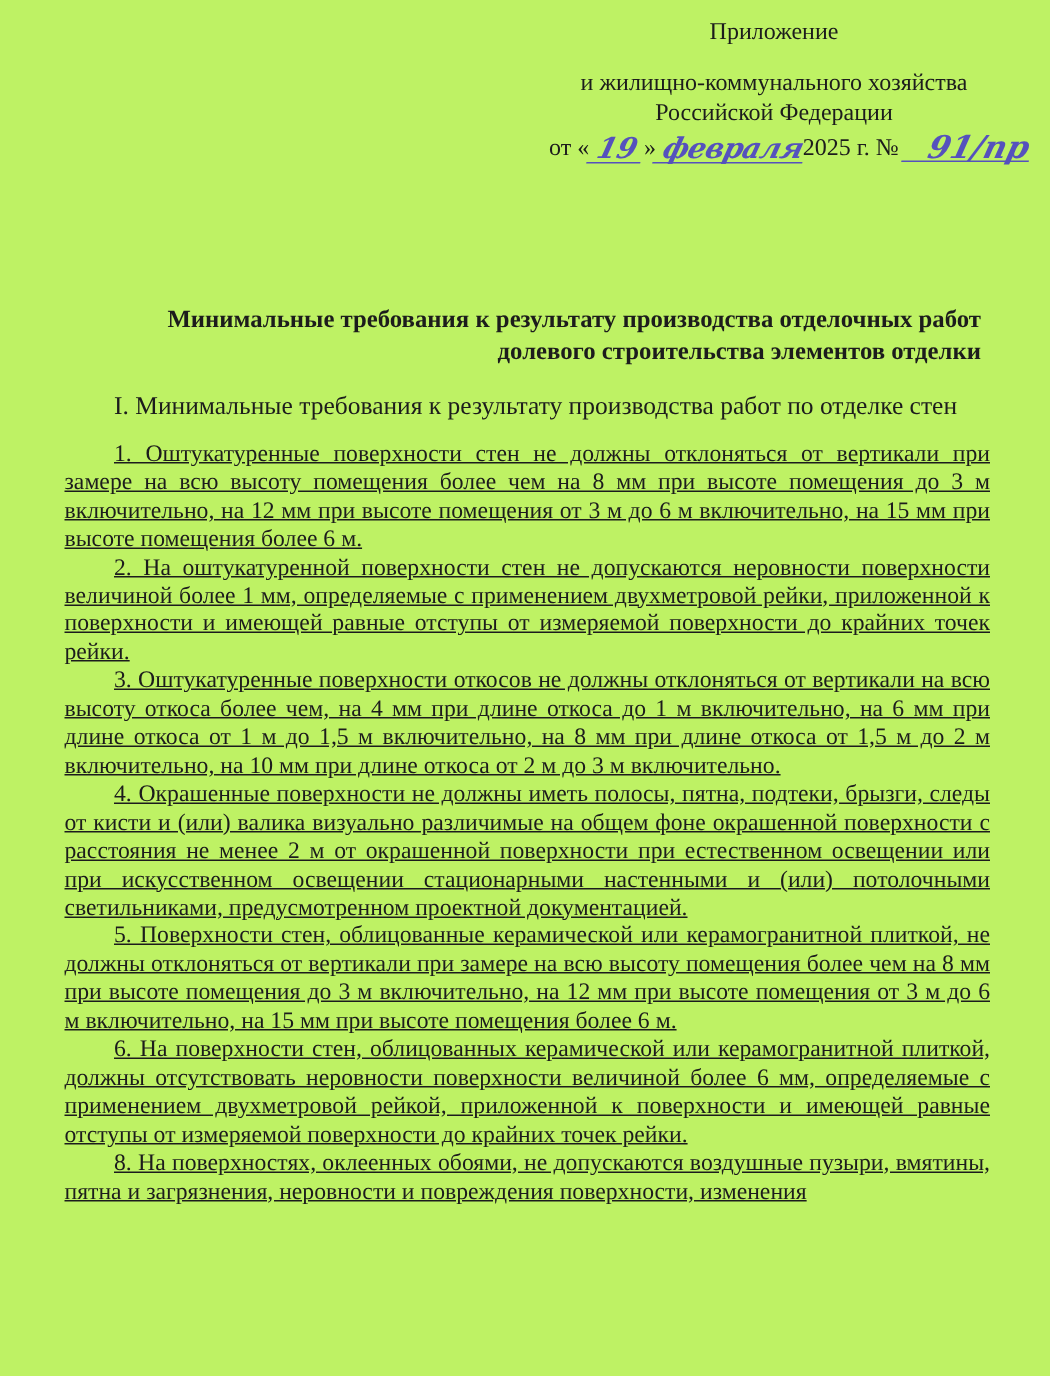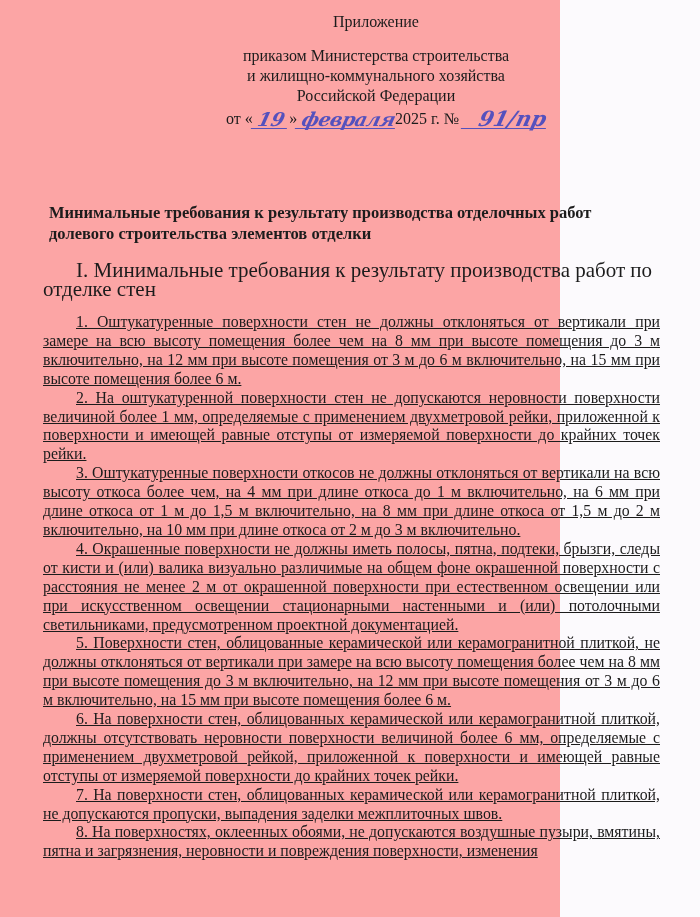--- a/index.html
+++ b/index.html
@@ -5,22 +5,22 @@
   html, body { margin: 0; padding: 0; }
   body {
     width: 700px; height: 917px;
     background: #fcfafd;
     font-family: "Liberation Serif", serif;
     color: #1c1c1c;
     overflow: hidden;
   }
   .page {
     position: relative;
-    width: 560px; height: 917px;
-    background: #fca5a5;
+    width: 700px; height: 917px;
+    background: #bef264;
   }
   
   .approval-header {
     position: absolute;
     top: 12px; right: 18px;
     width: 332px;
     text-align: center;
     font-size: 16px;
     line-height: 20px;
   }
@@ -47,49 +47,48 @@
   }
   .hw-month { letter-spacing: -0.5px; margin-right: -2px; padding-right: 2px; }
   .hw-number { font-size: 21px; padding-left: 16px; padding-right: 2px; margin-left: 4px; }
   
   .content {
     position: absolute;
     top: 202px; left: 43px;
     width: 617px;
   }
   .doc-title {
-    text-align: left;
+    text-align: right;
     font-weight: bold;
     font-size: 16.5px;
     line-height: 21px;
     margin: 0 6px;
   }
   .section-heading {
     margin: 17px 0 14px 0;
     text-indent: 33px;
-    font-size: 21px;
+    font-size: 17px;
     line-height: 19px;
   }
   .body-paragraph {
     margin: 0;
     text-align: justify;
     text-indent: 33px;
     font-size: 15.8px;
     line-height: 18.9px;
     text-decoration: underline;
   }
 </style>
 </head>
 <body>
 
 <div class="page">
 
   <div class="approval-header">
     <div class="annex-label">Приложение</div>
-    <div>приказом Министерства строительства</div>
     <div>и жилищно-коммунального хозяйства</div>
     <div>Российской Федерации</div>
     <div class="date-line">
       <span>от «</span><span class="hw">19</span><span>»</span><span class="hw hw-month">февраля</span><span>2025 г. №</span><span class="hw hw-number">91/пр</span>
     </div>
   </div>
 
   <div class="content">
     <div class="doc-title">
       <div>Минимальные требования к результату производства отделочных работ</div>
@@ -97,17 +96,16 @@
     </div>
 
     <p class="section-heading">I. Минимальные требования к результату производства работ по отделке стен</p>
 
     <p class="body-paragraph">1. Оштукатуренные поверхности стен не должны отклоняться от вертикали при замере на всю высоту помещения более чем на 8 мм при высоте помещения до 3 м включительно, на 12 мм при высоте помещения от 3 м до 6 м включительно, на 15 мм при высоте помещения более 6 м.</p>
     <p class="body-paragraph">2. На оштукатуренной поверхности стен не допускаются неровности поверхности величиной более 1 мм, определяемые с применением двухметровой рейки, приложенной к поверхности и имеющей равные отступы от измеряемой поверхности до крайних точек рейки.</p>
     <p class="body-paragraph">3. Оштукатуренные поверхности откосов не должны отклоняться от вертикали на всю высоту откоса более чем, на 4 мм при длине откоса до 1 м включительно, на 6 мм при длине откоса от 1 м до 1,5 м включительно, на 8 мм при длине откоса от 1,5 м до 2 м включительно, на 10 мм при длине откоса от 2 м до 3 м включительно.</p>
     <p class="body-paragraph">4. Окрашенные поверхности не должны иметь полосы, пятна, подтеки, брызги, следы от кисти и (или) валика визуально различимые на общем фоне окрашенной поверхности с расстояния не менее 2 м от окрашенной поверхности при естественном освещении или при искусственном освещении стационарными настенными и (или) потолочными светильниками, предусмотренном проектной документацией.</p>
     <p class="body-paragraph">5. Поверхности стен, облицованные керамической или керамогранитной плиткой, не должны отклоняться от вертикали при замере на всю высоту помещения более чем на 8 мм при высоте помещения до 3 м включительно, на 12 мм при высоте помещения от 3 м до 6 м включительно, на 15 мм при высоте помещения более 6 м.</p>
     <p class="body-paragraph">6. На поверхности стен, облицованных керамической или керамогранитной плиткой, должны отсутствовать неровности поверхности величиной более 6 мм, определяемые с применением двухметровой рейкой, приложенной к поверхности и имеющей равные отступы от измеряемой поверхности до крайних точек рейки.</p>
-    <p class="body-paragraph">7. На поверхности стен, облицованных керамической или керамогранитной плиткой, не допускаются пропуски, выпадения заделки межплиточных швов.</p>
     <p class="body-paragraph">8. На поверхностях, оклеенных обоями, не допускаются воздушные пузыри, вмятины, пятна и загрязнения, неровности и повреждения поверхности, изменения</p>
   </div>
 
 </div>
 
 </body></html>

